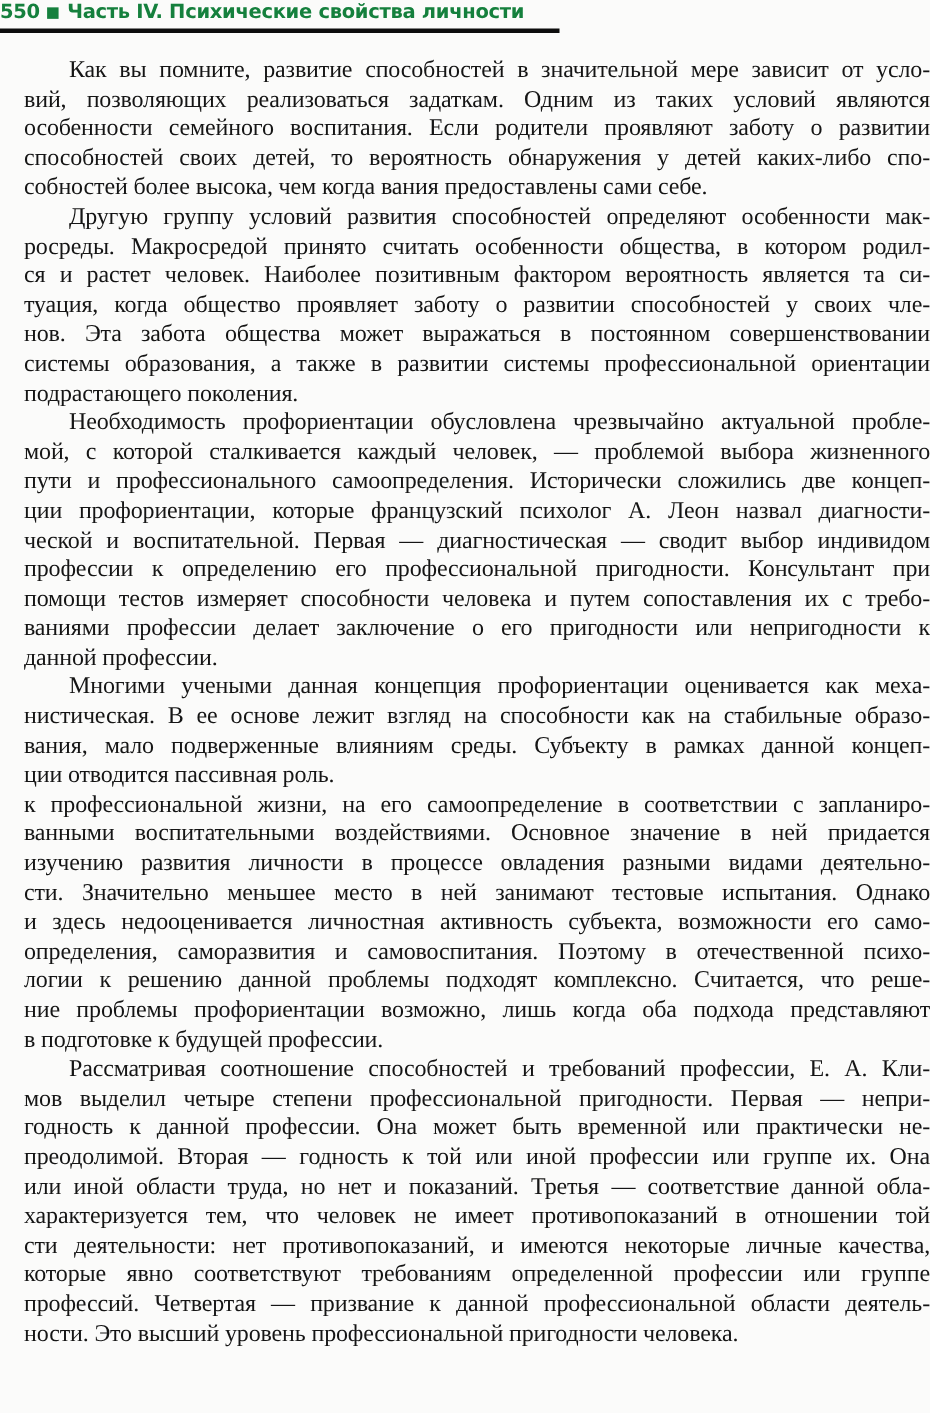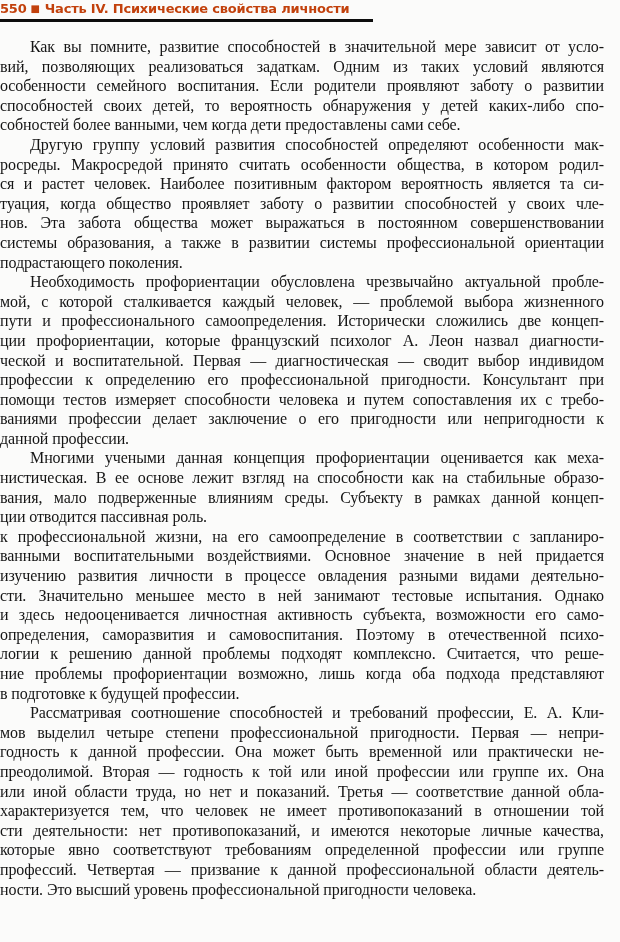--- a/index.html
+++ b/index.html
@@ -23,41 +23,41 @@
     top: 1px;
     left: 0;
     right: 0;
   }
   .running-head-line {
     font-family: "DejaVu Sans", "Liberation Sans", sans-serif;
     font-weight: bold;
     font-size: 13px;
     line-height: 15px;
     letter-spacing: -0.2px;
-    color: #c2410c;
+    color: #15803d;
     white-space: nowrap;
   }
   .running-head-line .pageno { margin-right: 4px; }
   .running-head-line .sq {
     font-size: 10px;
     position: relative;
     top: -1px;
     margin-right: 5px;
   }
   .header-rule {
     margin-top: 2px;
     height: 2.5px;
     width: 373px;
     background: #0d0d0d;
   }
   
   .body-text {
     position: absolute;
     top: 37px;
-    left: 0;
+    left: 16px;
     width: 604px;
   }
   .para { margin: 0; padding: 0; }
   .line {
     font-size: 16px;
     line-height: 19.6px;
     letter-spacing: -0.1px;
     text-align: justify;
     text-align-last: justify;
     white-space: normal;
@@ -78,21 +78,21 @@
     </div>
     <div class="header-rule"></div>
   </header>
 
   <main class="body-text">
       <div class="para">
         <div class="line first">Как вы помните, развитие способностей в значительной мере зависит от усло-</div>
         <div class="line">вий, позволяющих реализоваться задаткам. Одним из таких условий являются</div>
         <div class="line">особенности семейного воспитания. Если родители проявляют заботу о развитии</div>
         <div class="line">способностей своих детей, то вероятность обнаружения у детей каких-либо спо-</div>
-        <div class="line last">собностей более ванными, чем когда дети предоставлены сами себе.</div>
+        <div class="line last">собностей более высока, чем когда вания предоставлены сами себе.</div>
       </div>
       <div class="para">
         <div class="line first">Другую группу условий развития способностей определяют особенности мак-</div>
         <div class="line">росреды. Макросредой принято считать особенности общества, в котором родил-</div>
         <div class="line">ся и растет человек. Наиболее позитивным фактором вероятность является та си-</div>
         <div class="line">туация, когда общество проявляет заботу о развитии способностей у своих чле-</div>
         <div class="line">нов. Эта забота общества может выражаться в постоянном совершенствовании</div>
         <div class="line">системы образования, а также в развитии системы профессиональной ориентации</div>
         <div class="line last">подрастающего поколения.</div>
       </div>

